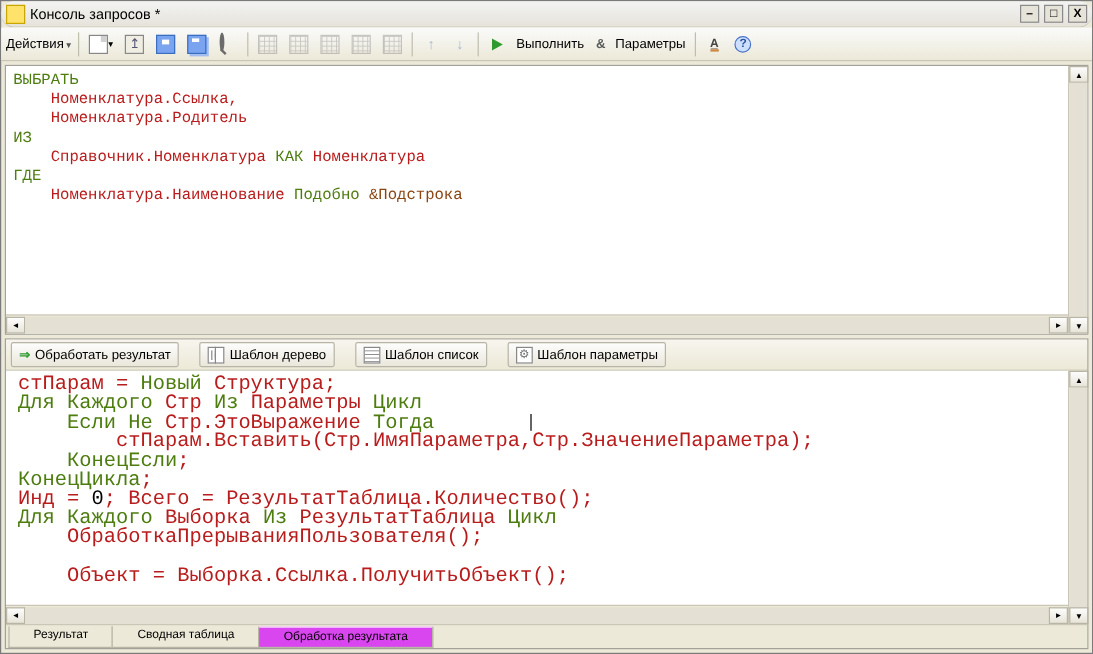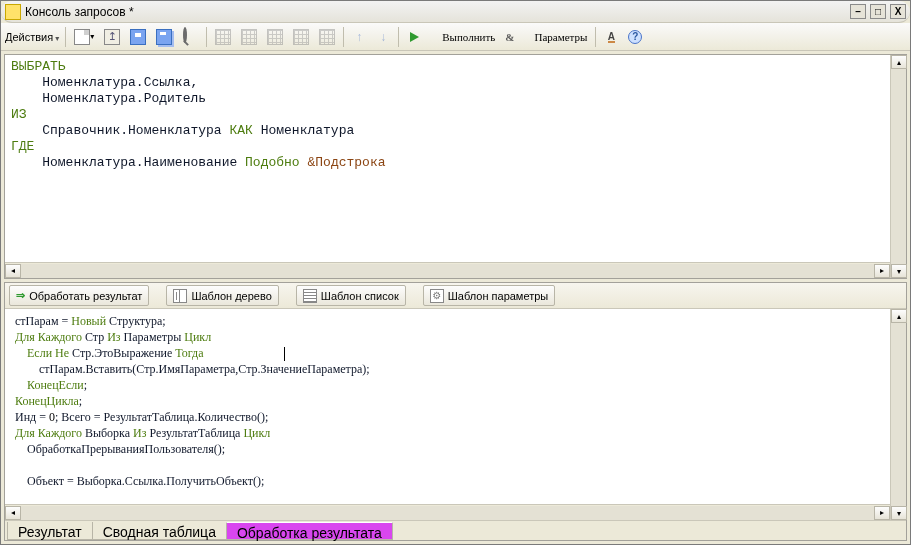--- a/index.html
+++ b/index.html
@@ -11,21 +11,21 @@
 .titlebar .ttext { flex: 1; font-size: 12px; }
 .winbtns { display: flex; gap: 4px; }
 .winbtn { width: 16px; height: 15px; border: 1px solid #8a8a8a; background: #e6e3d8; display: flex; align-items: center; justify-content: center; font-weight: bold; font-size: 10px; cursor: pointer; font-family: Arial; }
 
 .toolbar { height: 28px; background: linear-gradient(#fafafa,#ece9d8); border-bottom: 1px solid #c9c6b8; display: flex; align-items: center; padding: 0 4px; gap: 2px; }
 .toolbar .lbl { margin-right: 2px; }
 .toolbar .dd::after { content: '▾'; margin-left: 2px; font-size: 8px; color: #555; }
 .tsep { width: 1px; height: 20px; background: #c0bdad; margin: 0 2px; }
 .tbtn { min-width: 22px; height: 22px; display: flex; align-items: center; justify-content: center; padding: 0 3px; border: 1px solid transparent; border-radius: 2px; cursor: pointer; }
 .tbtn.disabled { opacity: 0.45; }
-.tbtn.text { gap: 20px; font-family: Liberation Serif, serif; }
+.tbtn.text { gap: 8px; }
 .ico { width: 16px; height: 16px; display: block; }
 .doc { background:#fff; border:1px solid #888; position:relative; }
 .doc::after{content:'';position:absolute;top:0;right:0;width:5px;height:5px;background:#d0d0d0;}
 .openarrow { background:#f0eee3;border:1px solid #888;position:relative;}
 .openarrow::after{content:'↥';position:absolute;inset:0;display:flex;align-items:center;justify-content:center;color:#557;}
 .save { background:#7aa4f0;border:1px solid #3a6fc0;position:relative;}
 .save::after{content:'';position:absolute;left:4px;right:4px;top:3px;height:4px;background:#fff;}
 .saveall { background:#7aa4f0;border:1px solid #3a6fc0;box-shadow:2px 2px 0 #a4bdf0;position:relative;}
 .saveall::after{content:'';position:absolute;left:3px;right:5px;top:2px;height:3px;background:#fff;}
 .magn { border:2px solid #6b6b6b;border-radius:50%;width:10px;height:10px;margin:1px;position:relative;}
@@ -52,40 +52,40 @@
 .codepane { flex:1; display:flex; flex-direction:column; border:1px solid #a3a19a; background:#fff; min-width:0;}
 .codearea { flex:1; padding:4px 6px; font-family:'Courier New',monospace; font-size:13px; line-height:16px; white-space:pre; overflow:auto;}
 .hscroll { height:16px; background:#ece9d8; border-top:1px solid #cac7b9; display:flex; align-items:center;}
 .sbtn { width:16px;height:14px;border:1px solid #b8b5a7;background:linear-gradient(#fdfdfd,#e7e4d8);display:flex;align-items:center;justify-content:center;font-size:8px;cursor:pointer;}
 .sbar { flex:1;height:14px;background:#e4e1d4;}
 .vscroll { width:16px; background:#ece9d8; border-left:1px solid #cac7b9; display:flex; flex-direction:column;}
 .vbar { flex:1; background:#e4e1d4;}
 .codewrap{display:flex;flex:1;min-height:0;}
 .codecol{flex:1;display:flex;flex-direction:column;min-width:0;}
 
-.k-red{color:#4d7c0f;} .k-blue{color:#0f172a;} .k-brown{color:#8b4513;} .k-black{color:#000;}
+.k-red{color:#4d7c0f;} .k-blue{color:#b91c1c;} .k-brown{color:#8b4513;} .k-black{color:#000;}
 
 .lower { flex:1; border:1px solid #a3a19a; display:flex; flex-direction:column; background:#ece9d8; min-height:0;}
 .lower-tb { height:26px; display:flex; align-items:center; gap:17px; padding:2px 4px; border-bottom:1px solid #cac7b9; background:linear-gradient(#f7f5ee,#ece9d8);}
 .lbtn { height:21px; border:1px solid #b8b5a7; background:linear-gradient(#fdfdfd,#eae7db); display:flex;align-items:center;gap:4px;padding:0 6px;cursor:pointer;border-radius:2px;}
 .lico { width:14px;height:14px;}
 .runico2::before{content:'⇒';color:#2f9a2f;font-weight:bold;}
 .listico{background:#fff;border:1px solid #888;background-image:linear-gradient(#888 0 1px,transparent 1px);background-size:100% 3px;background-position:0 2px;}
 .treeico{background:#fff;border:1px solid #888;position:relative;}
 .treeico::after{content:'';position:absolute;left:2px;top:2px;bottom:2px;width:1px;background:#888;box-shadow:3px 0 0 #888,3px 3px 0 #888,3px -3px 0 #888;}
 .paramico{background:#fff;border:1px solid #888;position:relative;}
 .paramico::after{content:'⚙';position:absolute;inset:0;font-size:10px;color:#777;text-align:center;line-height:12px;}
 
 .lowercode { flex:1; display:flex; min-height:0;}
 .lowercodecol{flex:1;display:flex;flex-direction:column;min-width:0;background:#fff;}
-.lowercodearea{flex:1;padding:4px 10px;font-family:Liberation Serif, serif;font-size:12px;line-height:16px;white-space:pre;overflow:auto;}
+.lowercodearea{flex:1;padding:4px 10px;font-family:Liberation Mono, monospace;font-size:17px;line-height:16px;white-space:pre;overflow:auto;}
 .cursor{display:inline-block;width:1px;height:14px;background:#000;vertical-align:middle;margin-left:80px;}
 
 .tabs { height:20px; display:flex; align-items:flex-end; border-top:1px solid #cac7b9; background:#ece9d8; padding-left:2px;}
-.tab { height:18px; border:1px solid #b8b5a7; border-top:none; background:#ece9d8; padding:2px 10px; margin-right:-1px; cursor:pointer; font-size:14px;}
+.tab { height:18px; border:1px solid #b8b5a7; border-top:none; background:#ece9d8; padding:2px 20px; margin-right:-1px; cursor:pointer; font-size:10px;}
 .tab.active { background:#d946ef; border-top:1px solid #fff; position:relative; top:0;}
 </style>
 </head>
 <body>
 
 <div class="window">
 
   <div class="titlebar">
     <span class="ticon"></span>
     <span class="ttext">Консоль запросов *</span>

